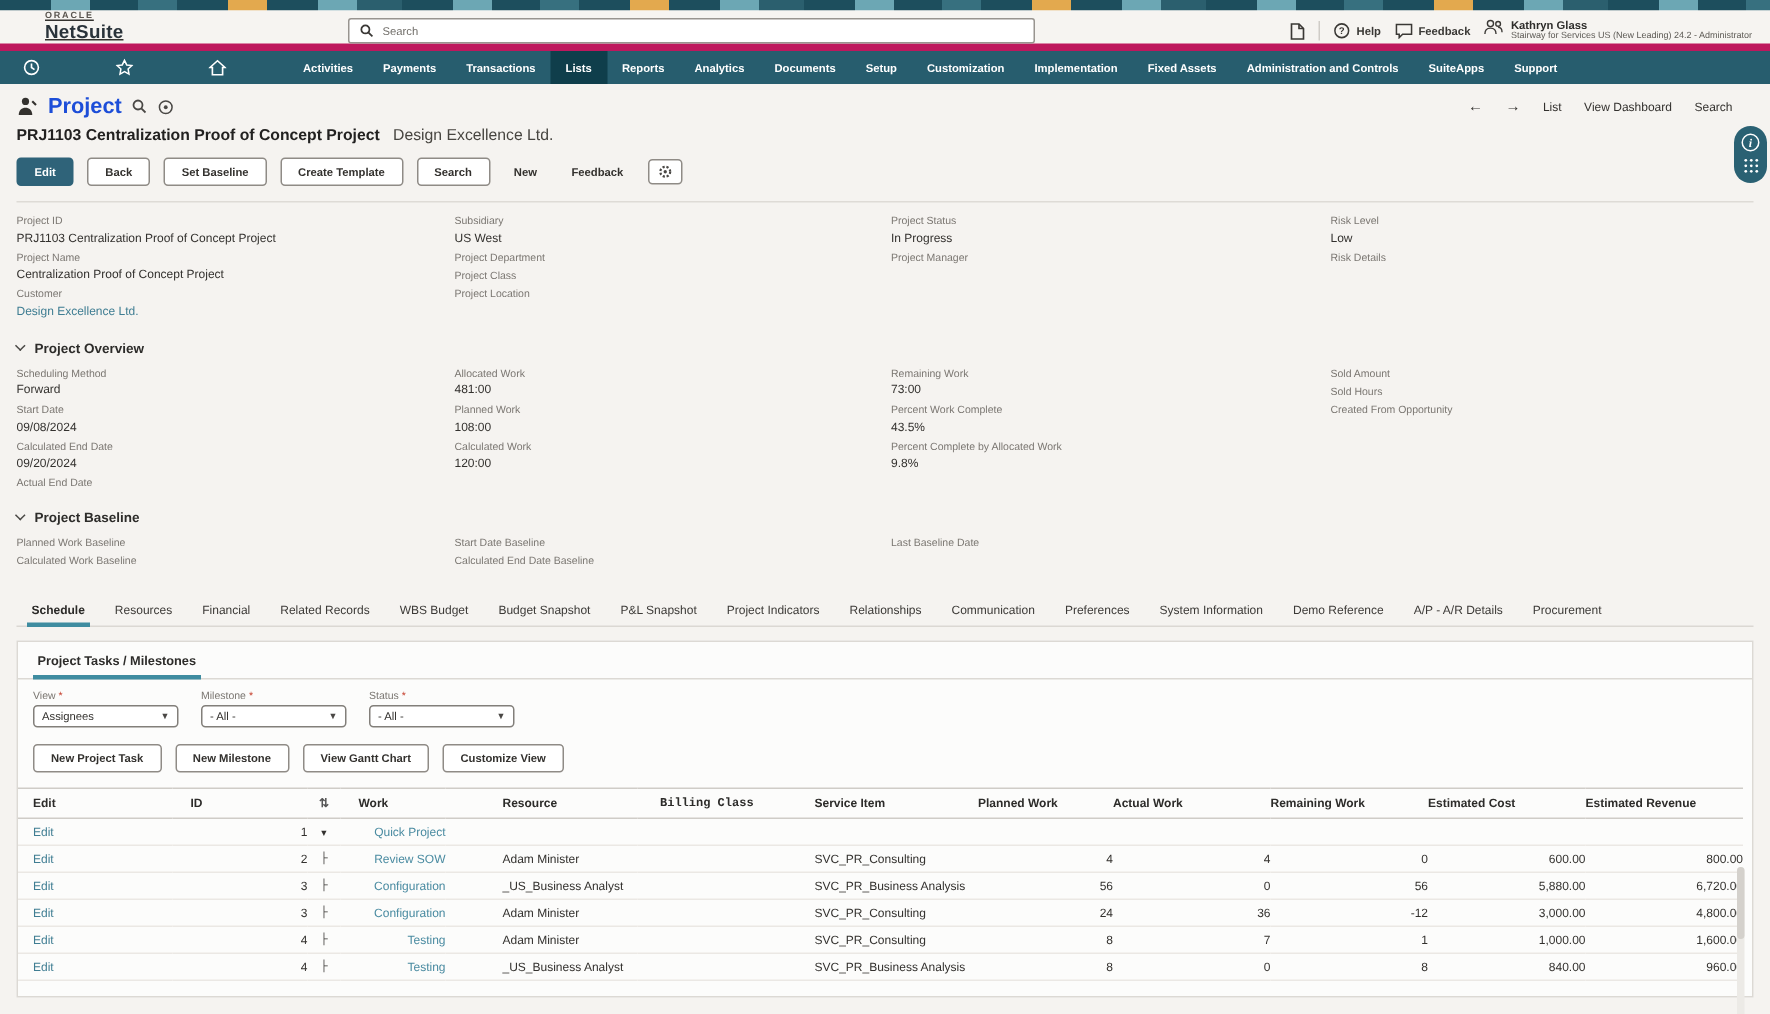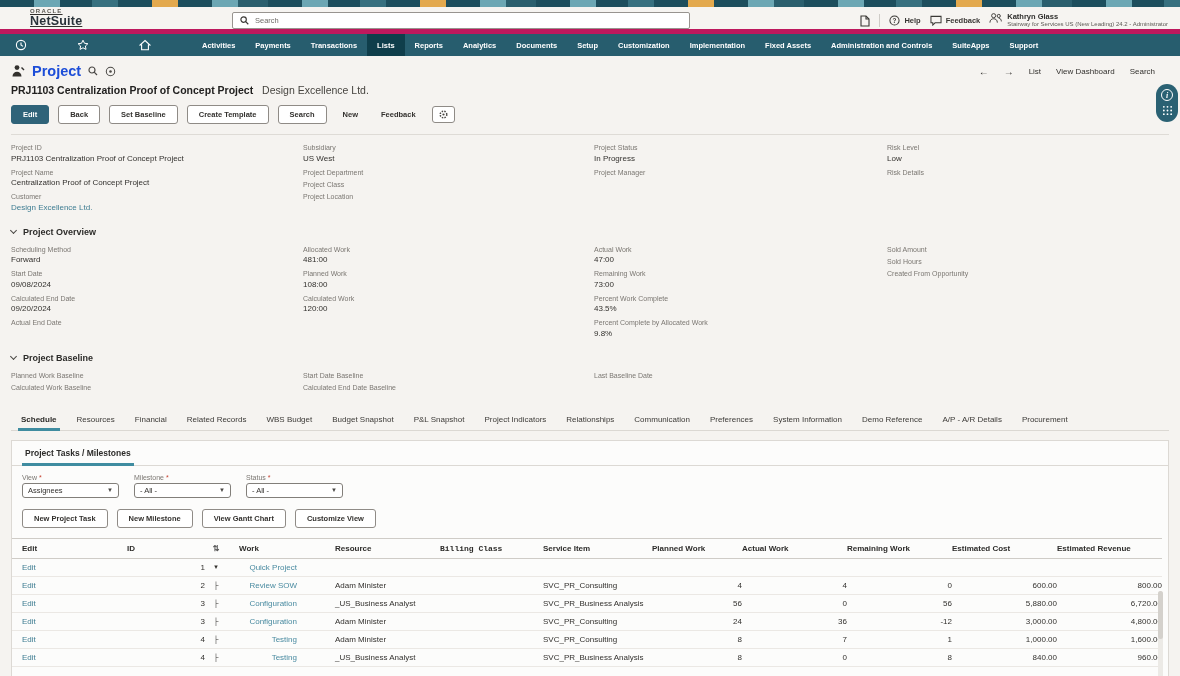--- a/index.html
+++ b/index.html
@@ -349,24 +349,20 @@
         <div class="field">
           <div class="flabel">Planned Work</div>
           <div class="fvalue">108:00</div>
         </div>
         <div class="field">
           <div class="flabel">Calculated Work</div>
           <div class="fvalue">120:00</div>
         </div>
       </div>
       <div class="fieldcol">
-        <div class="field">
-          <div class="flabel">Actual Work</div>
-          <div class="fvalue">47:00</div>
-        </div>
         <div class="field">
           <div class="flabel">Remaining Work</div>
           <div class="fvalue">73:00</div>
         </div>
         <div class="field">
           <div class="flabel">Percent Work Complete</div>
           <div class="fvalue">43.5%</div>
         </div>
         <div class="field">
           <div class="flabel">Percent Complete by Allocated Work</div>

